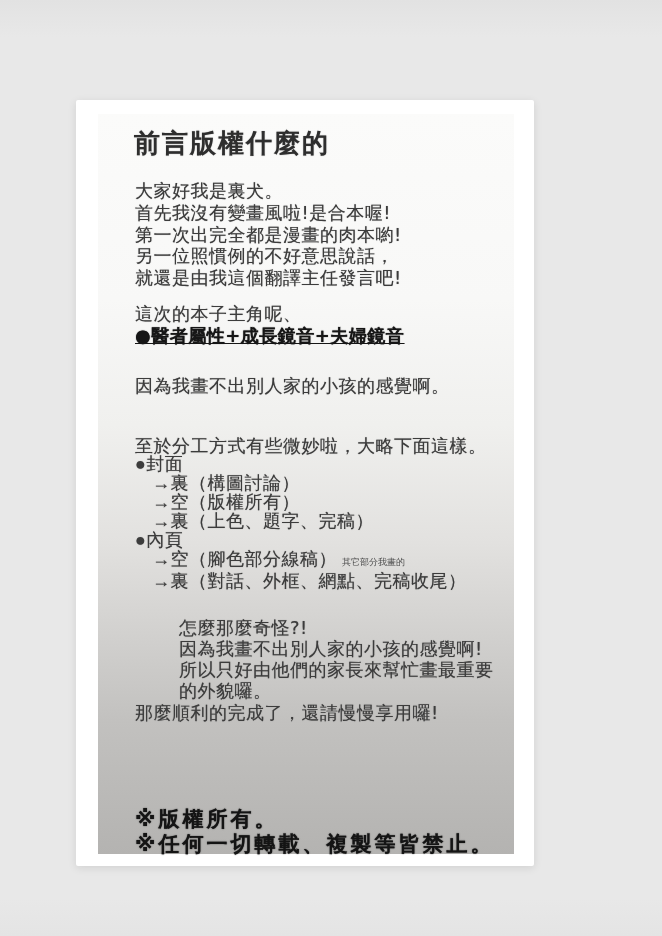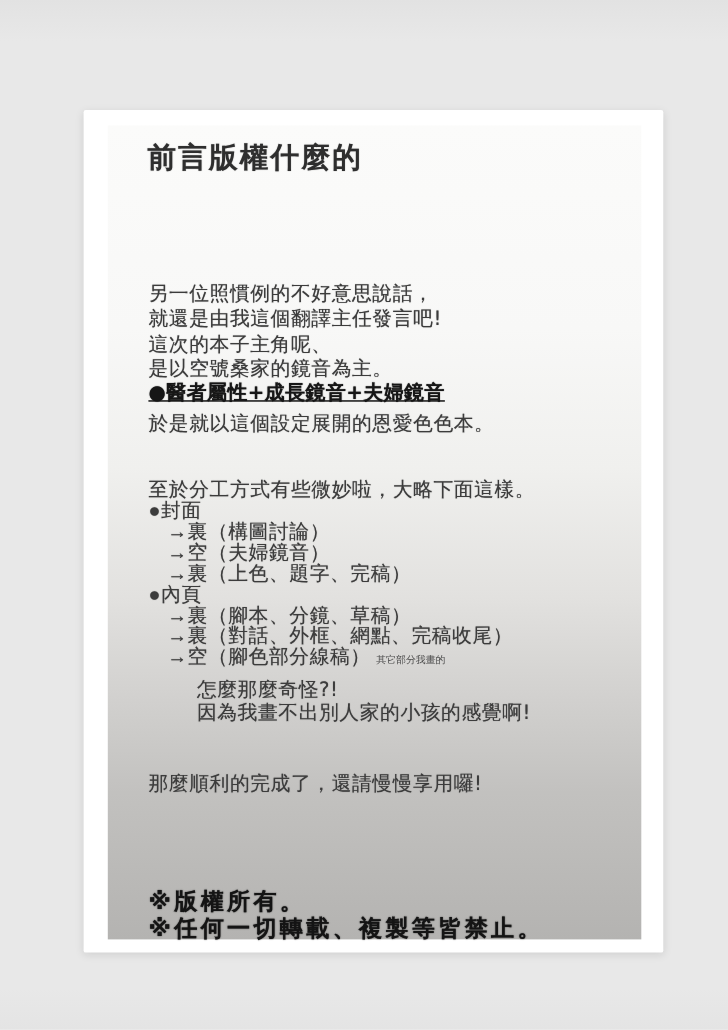--- a/index.html
+++ b/index.html
@@ -5,41 +5,40 @@
   html,body{margin:0;padding:0;}
   body{
     width:662px;height:936px;
     background:#e7e7e7;
     font-family:"DejaVu Sans","Liberation Sans",sans-serif;
     overflow:hidden;position:relative;
   }
   .stage{position:absolute;inset:0;
     background:linear-gradient(180deg,#e2e2e2 0%,#e8e8e8 4%,#e8e8e8 96%,#e4e4e4 100%);}
   .page{
-    position:absolute;left:76px;top:100px;width:502px;height:766px;
+    position:absolute;left:76px;top:100px;width:458px;height:766px;
     background:#ffffff;border-radius:2px;
     box-shadow:0 2px 8px rgba(0,0,0,0.10);
-    padding-left:25px;
   }
   .scan-area{
     position:absolute;left:22px;top:14px;right:20px;bottom:12px;
     background:linear-gradient(180deg,
       #fbfbfa 0%, #f8f8f7 25%, #f0f0ee 42%,
       #e2e1df 58%, #d2d1cf 70%, #c2c1bf 82%, #b4b3b1 100%);
   }
   .title{
     position:absolute;left:36px;top:12px;margin:0;
     font-size:26px;font-weight:600;letter-spacing:2px;
     color:#2e2e2e;text-shadow:0 0 1px rgba(46,46,46,0.55);
   }
   .block{position:absolute;left:37px;right:6px;color:#3c3c3c;
     font-size:18px;line-height:22px;letter-spacing:0.5px;
     text-shadow:0 0 0.8px rgba(55,55,55,0.6);}
   .b-intro{top:66px;}
-  .b-greeting{top:131px;margin-top:12px;}
+  .b-greeting{top:131px;}
   .b-subject{top:189px;}
   .b-moe{top:261px;}
   .b-divintro{top:321px;}
   .b-division{top:341px;line-height:19px;font-family:Liberation Serif, serif;}
   .b-explain{top:503px;line-height:21px;margin-left:44px;}
   .b-closing{top:588px;}
   .bold-line{font-weight:700;color:#161616;
     text-shadow:0 0 1px rgba(10,10,10,0.8);text-decoration:underline;}
   .indent{padding-left:17px;}
   .tiny-note{font-size:9px;color:#4c4c4c;letter-spacing:0;
@@ -53,54 +52,58 @@
 </style>
 </head>
 <body>
 
 <div class="stage">
   <div class="page">
     <div class="scan-area">
 
       <h1 class="title">前言版權什麼的</h1>
 
+      <div class="block b-intro">
+        <div class="line">大家好我是裏犬。</div>
+        <div class="line">首先我沒有變畫風啦!是合本喔!</div>
+        <div class="line">第一次出完全都是漫畫的肉本喲!</div>
+      </div>
 
       <div class="block b-greeting">
         <div class="line">另一位照慣例的不好意思說話，</div>
         <div class="line">就還是由我這個翻譯主任發言吧!</div>
       </div>
 
       <div class="block b-subject">
         <div class="line">這次的本子主角呢、</div>
-        <div class="line">是以空號桑家的鏡音為主。</div>
         <div class="line bold-line">●醫者屬性+成長鏡音+夫婦鏡音</div>
       </div>
 
       <div class="block b-moe">
-        <div class="line">於是就以這個設定展開的恩愛色色本。</div>
+        <div class="line">因為我畫不出別人家的小孩的感覺啊。</div>
       </div>
 
       <div class="block b-divintro">
         <div class="line">至於分工方式有些微妙啦，大略下面這樣。</div>
       </div>
 
       <div class="block b-division">
         <div class="line">●封面</div>
         <div class="line indent">→裏（構圖討論）</div>
-        <div class="line indent">→空（夫婦鏡音）</div>
+        <div class="line indent">→空（版權所有）</div>
         <div class="line indent">→裏（上色、題字、完稿）</div>
         <div class="line">●內頁</div>
-        <div class="line indent">→裏（腳本、分鏡、草稿）</div>
+        <div class="line indent"><span>→空（腳色部分線稿）</span><span class="tiny-note">其它部分我畫的</span></div>
         <div class="line indent">→裏（對話、外框、網點、完稿收尾）</div>
-        <div class="line indent"><span>→空（腳色部分線稿）</span><span class="tiny-note">其它部分我畫的</span></div>
       </div>
 
       <div class="block b-explain">
         <div class="line">怎麼那麼奇怪?!</div>
         <div class="line">因為我畫不出別人家的小孩的感覺啊!</div>
+        <div class="line">所以只好由他們的家長來幫忙畫最重要的外貌囉。</div>
       </div>
 
       <div class="block b-closing">
         <div class="line">那麼順利的完成了，還請慢慢享用囉!</div>
       </div>
 
 
       <div class="block b-copyright">
         <div class="line">※版權所有。</div>
         <div class="line">※任何一切轉載、複製等皆禁止。</div>

